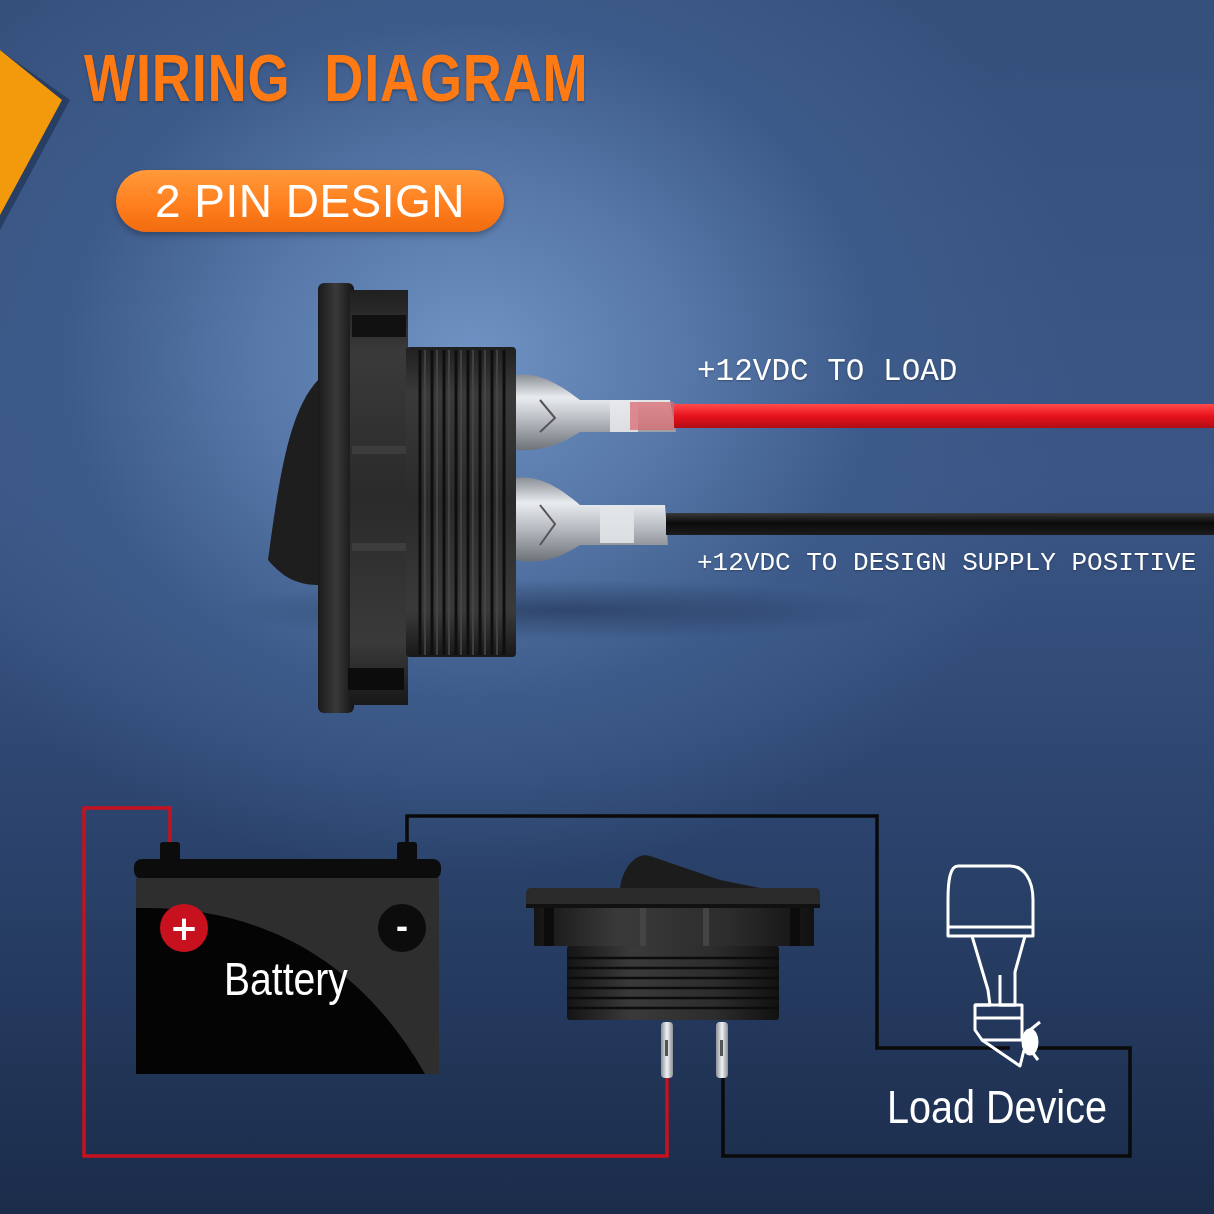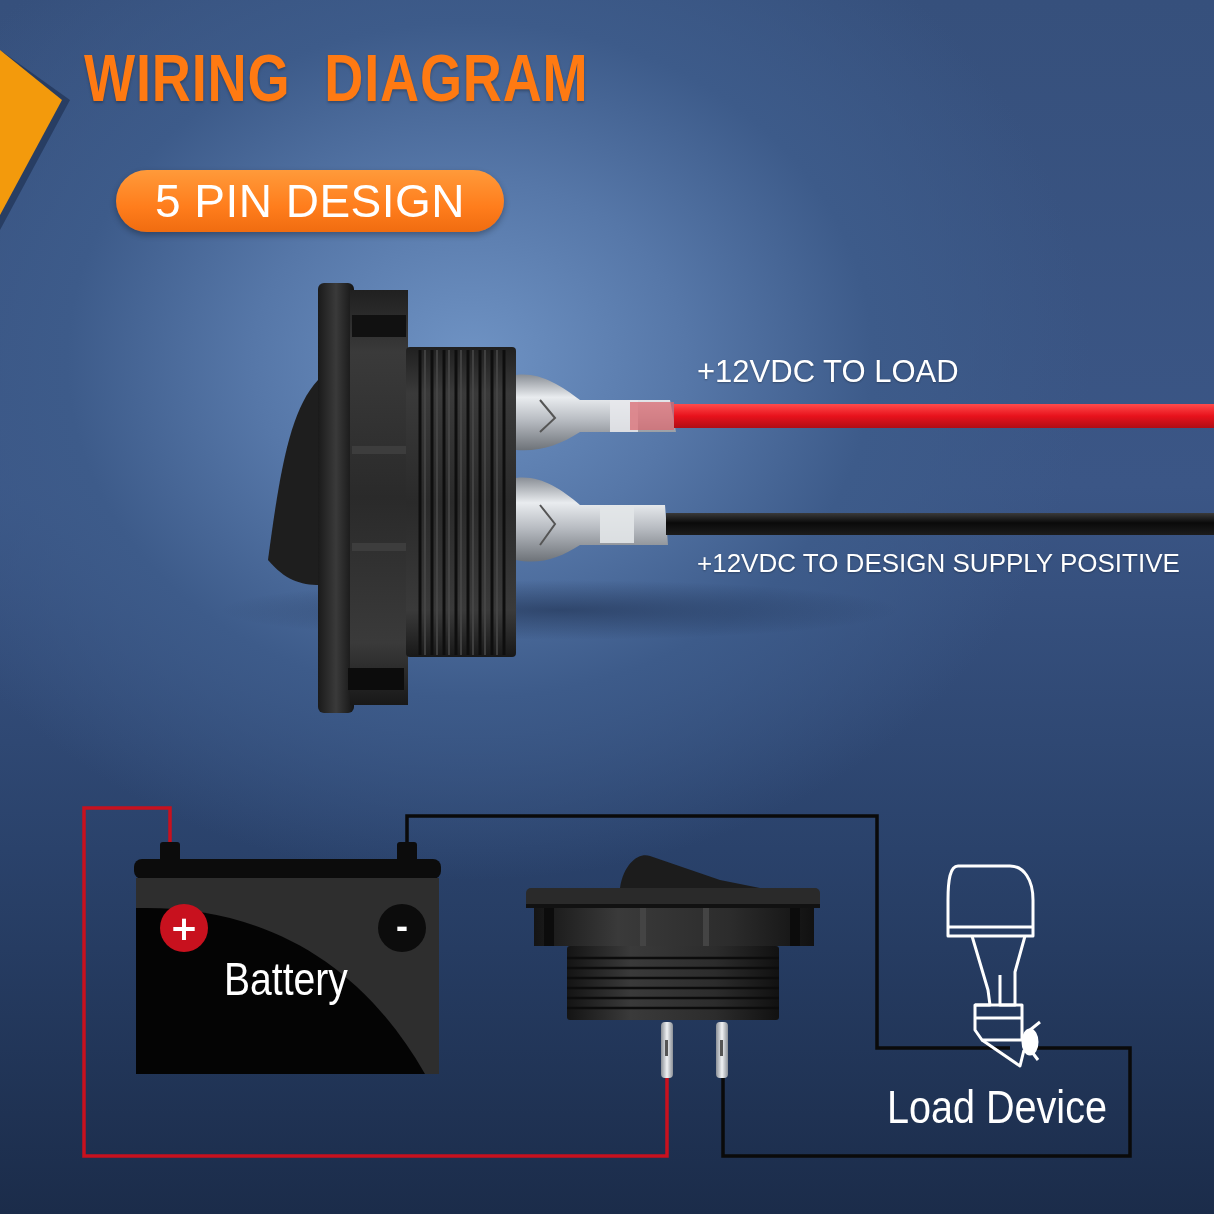--- a/index.html
+++ b/index.html
@@ -24,21 +24,21 @@
     border-radius: 31px;
     background: linear-gradient(180deg, #ff9a3a 0%, #ff7d1c 60%, #f06c10 100%);
     box-shadow: 0 3px 6px rgba(0,0,0,0.3);
     display: flex; align-items: center; justify-content: center;
   }
   .pill span {
     color: #ffffff; font-size: 46px; font-weight: 400; letter-spacing: 0.5px;
     font-family: "Liberation Sans", sans-serif;
   }
   .label {
-    position: absolute; color: #ffffff; font-family: Liberation Sans, sans-serif;
+    position: absolute; color: #ffffff; font-family: Liberation Mono, monospace;
     white-space: nowrap; text-shadow: 0 1px 2px rgba(0,0,0,0.3);
   }
   .label-load { left: 697px; top: 354px; font-size: 31px; }
   .label-supply { left: 697px; top: 548px; font-size: 26px; }
   .battery-text {
     position: absolute; left: 224px; top: 952px; font-size: 46px; color: #fff;
     transform: scaleX(0.85); transform-origin: left top;
     font-family: "Liberation Sans", sans-serif;
   }
   .load-text {
@@ -59,21 +59,21 @@
 <body>
 
 <svg class="layer" viewBox="0 0 1214 1214">
   <polygon points="0,30 0,50 70,100 0,230" fill="#1d2d4c" opacity="0.6"></polygon>
   <polygon points="0,50 62,100 0,215" fill="#f39a0c"></polygon>
 </svg>
 
 <div class="title">WIRING DIAGRAM</div>
 
 <div class="pill">
-  <span>5 PIN DESIGN</span>
+  <span>2 PIN DESIGN</span>
 </div>
 
 <svg class="layer" viewBox="0 0 1214 1214">
   <defs>
     <linearGradient id="body" x1="0" x2="1" y1="0" y2="0">
       <stop offset="0" stop-color="#1a1a1a"></stop>
       <stop offset="0.5" stop-color="#3a3a3a"></stop>
       <stop offset="1" stop-color="#141414"></stop>
     </linearGradient>
     <linearGradient id="bodyV" x1="0" x2="0" y1="0" y2="1">

